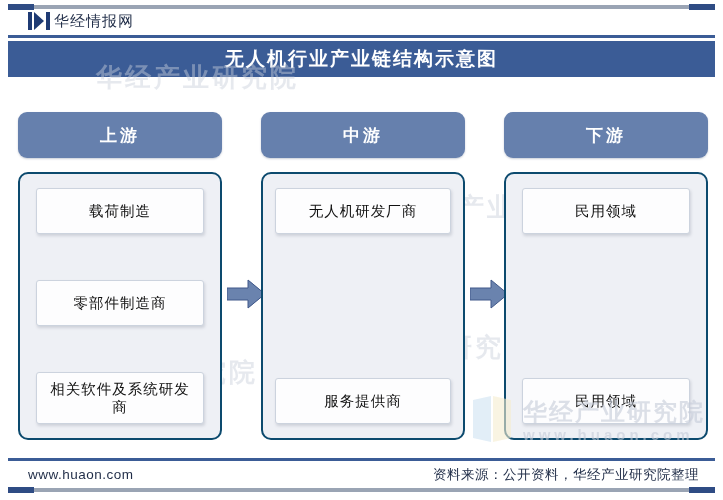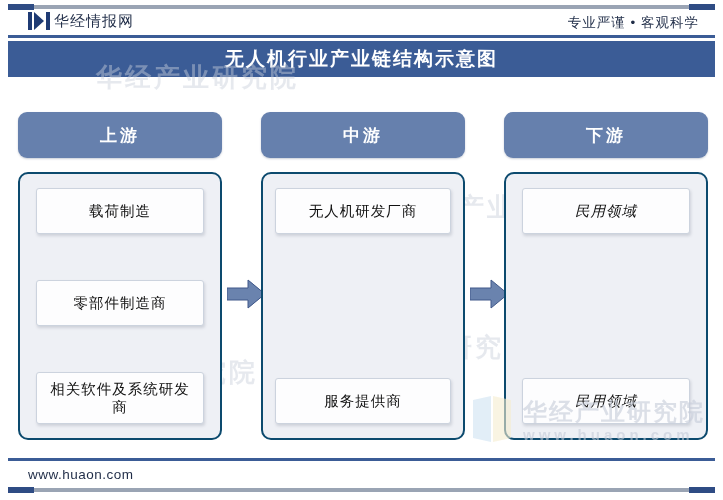--- a/index.html
+++ b/index.html
@@ -255,21 +255,20 @@
   <div class="brand">
     <span class="brand-mark">
       <svg width="22" height="18" viewBox="0 0 22 18" xmlns="http://www.w3.org/2000/svg">
         <rect x="0" y="0" width="4" height="18" fill="#1f3b74"></rect>
         <path d="M6 0 L16 9 L6 18 Z" fill="#1f3b74"></path>
         <rect x="18" y="0" width="4" height="18" fill="#1f3b74"></rect>
       </svg>
     </span>
     <span class="brand-text">华经情报网</span>
   </div>
-  <div class="tagline">专业严谨 • 客观科学</div>
 </div>
 
 <div class="title-bar">
   <span class="title-text">无人机行业产业链结构示意图</span>
 </div>
 
 <div class="wm wm-a">华经产业研究院</div>
 <div class="wm wm-b">华经产业研究院</div>
 <div class="wm wm-c">华经产业研究院</div>
 <div class="wm wm-d">华经产业研究院</div>
@@ -308,21 +307,21 @@
     <svg width="38" height="32" viewBox="0 0 38 32" xmlns="http://www.w3.org/2000/svg">
       <polygon points="0,10 21,10 21,2 38,16 21,30 21,22 0,22" fill="#6a83ae" stroke="#41598a" stroke-width="1"></polygon>
     </svg>
   </div>
 
   <div class="column col-2">
     <div class="col-header">
       <span class="col-header-label">下游</span>
     </div>
   </div>
-  <div class="col-body col-2 spread" style="left:496px;font-style:italic;">
+  <div class="col-body col-2 spread" style="left:496px;">
     <div class="node">民用领域</div>
     <div class="node">民用领域</div>
   </div>
 
 </div>
 
 <div class="wm-main">
   <span class="wm-logo">
     <svg width="42" height="50" viewBox="0 0 42 50" xmlns="http://www.w3.org/2000/svg">
       <path d="M2 6 L20 2 L20 48 L2 44 Z" fill="#cfe3f3"></path>
@@ -330,18 +329,19 @@
     </svg>
   </span>
   <span class="wm-main-text">
     <span class="wm-title">华经产业研究院</span><br>
     <span class="wm-url">www.huaon.com</span>
   </span>
 </div>
 
 <div class="footer">
   <div class="footer-left">www.huaon.com</div>
+  <div class="footer-right">资料来源：公开资料，华经产业研究院整理</div>
 </div>
 
 <div class="rail bottom">
   <div class="cap left"></div>
   <div class="cap right"></div>
 </div>
 
 </body></html>

